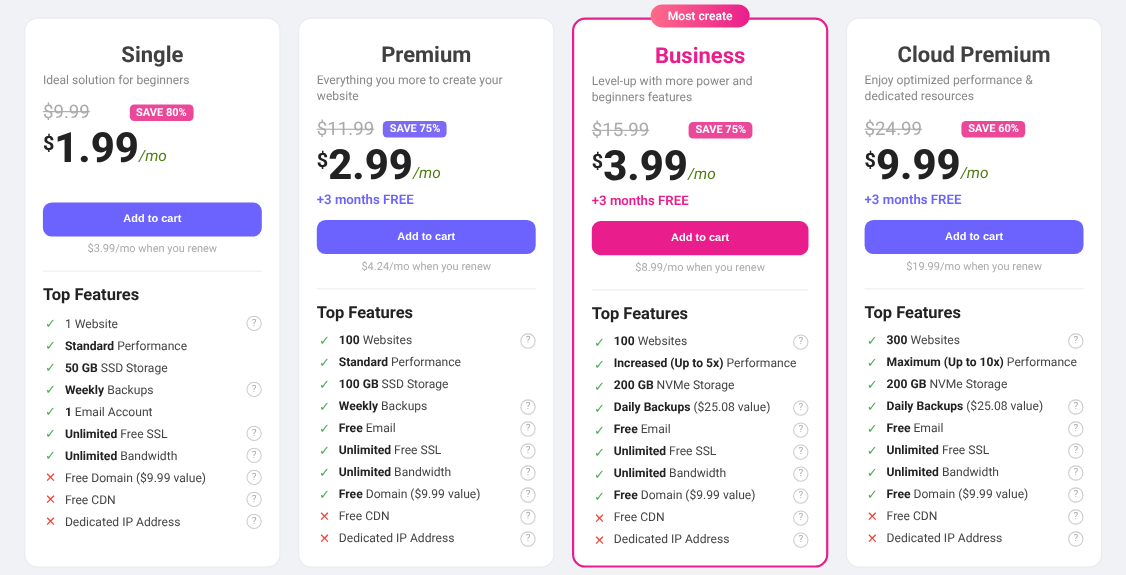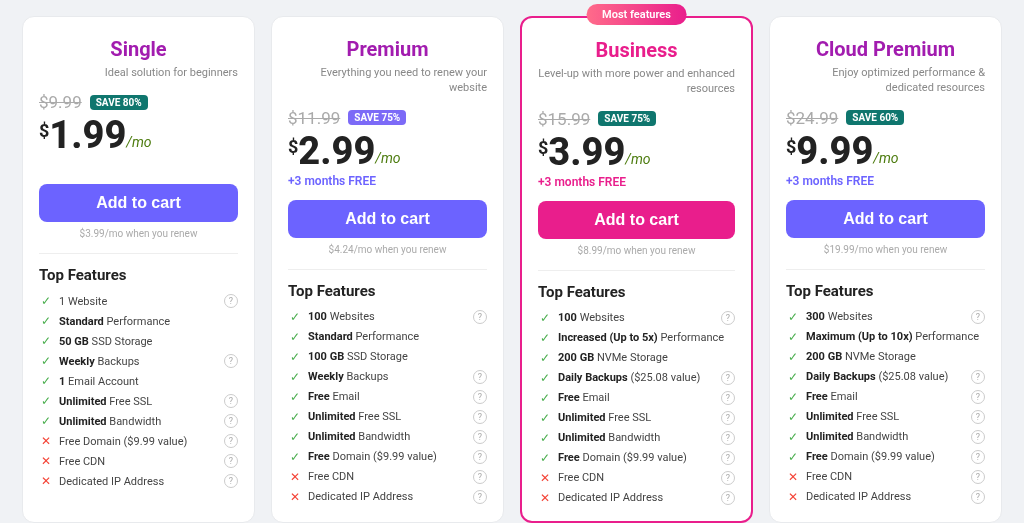--- a/index.html
+++ b/index.html
@@ -40,31 +40,31 @@
       color: white;
       font-size: 11px;
       font-weight: 600;
       padding: 4px 16px;
       border-radius: 20px;
       white-space: nowrap;
     }
     .plan-name {
       font-size: 20px;
       font-weight: 700;
-      color: #a21caf;
+      color: #404040;
       text-align: center;
       margin-bottom: 4px;
     }
     .plan-name.popular-name {
       color: #e91e8c;
     }
     .plan-desc {
       font-size: 11px;
       color: #888;
-      text-align: right;
+      text-align: left;
       margin-bottom: 12px;
       line-height: 1.4;
     }
     .price-row {
       display: flex;
       align-items: center;
       gap: 8px;
       margin-bottom: 4px;
     }
     .original-price {
@@ -72,21 +72,21 @@
       color: #aaa;
       text-decoration: line-through;
     }
     .save-badge {
       font-size: 10px;
       font-weight: 700;
       padding: 2px 6px;
       border-radius: 4px;
       color: white;
     }
-    .save-badge.pink { background: #0f766e; }
+    .save-badge.pink { background: #ec4899; margin-left: 28px; }
     .save-badge.purple { background: #7c6af7; }
     .price-main {
       display: flex;
       align-items: flex-start;
       margin-bottom: 4px;
     }
     .price-dollar {
       font-size: 18px;
       font-weight: 700;
       color: #222;
@@ -111,21 +111,21 @@
       color: #6c63ff;
       margin-bottom: 10px;
       min-height: 16px;
     }
     .free-months.pink { color: #e91e8c; }
     .add-to-cart {
       width: 100%;
       padding: 10px;
       border: none;
       border-radius: 8px;
-      font-size: 16px;
+      font-size: 10px;
       font-weight: 600;
       cursor: pointer;
       color: white;
       margin-bottom: 6px;
     }
     .btn-purple { background: #6c63ff; }
     .btn-pink { background: #e91e8c; }
     .renew-price {
       font-size: 10px;
       color: #aaa;
@@ -274,21 +274,21 @@
       <div class="feature-left">
         <span class="check-icon red">✕</span>
         <span class="feature-text">Dedicated IP Address</span>
       </div>
       <span class="info-icon">?</span>
     </li>
       </ul>
     </div>
     <div class="plan-card">
       <div class="plan-name ">Premium</div>
-      <div class="plan-desc">Everything you need to renew your website</div>
+      <div class="plan-desc">Everything you more to create your website</div>
       <div class="price-row">
     <span class="original-price">$11.99</span>
     <span class="save-badge purple">SAVE 75%</span>
   </div>
       <div class="price-main">
     <span class="price-dollar">$</span>
     <span class="price-amount">2.99</span>
     <span class="price-mo">/mo</span>
   </div>
       <div class="free-months purple">+3 months FREE</div>
@@ -363,23 +363,23 @@
         <li class="feature-item">
       <div class="feature-left">
         <span class="check-icon red">✕</span>
         <span class="feature-text">Dedicated IP Address</span>
       </div>
       <span class="info-icon">?</span>
     </li>
       </ul>
     </div>
     <div class="plan-card popular">
-      <div class="most-popular-badge">Most features</div>
+      <div class="most-popular-badge">Most create</div>
       <div class="plan-name popular-name">Business</div>
-      <div class="plan-desc">Level-up with more power and enhanced resources</div>
+      <div class="plan-desc">Level-up with more power and beginners features</div>
       <div class="price-row">
     <span class="original-price">$15.99</span>
     <span class="save-badge pink">SAVE 75%</span>
   </div>
       <div class="price-main">
     <span class="price-dollar">$</span>
     <span class="price-amount">3.99</span>
     <span class="price-mo">/mo</span>
   </div>
       <div class="free-months pink">+3 months FREE</div>

